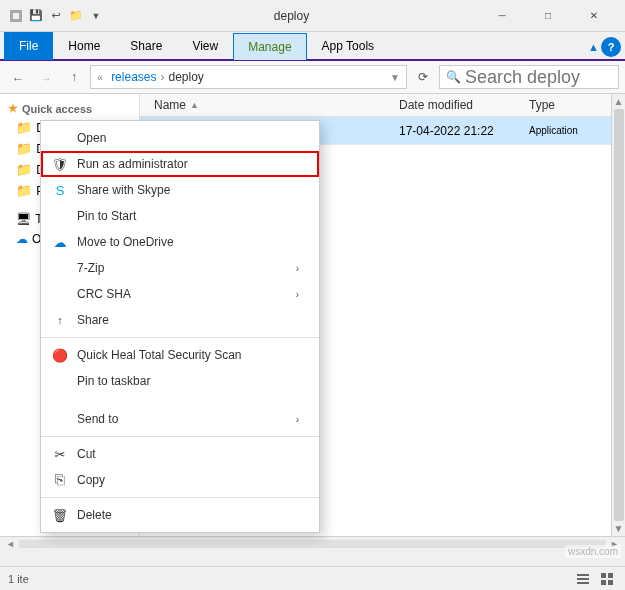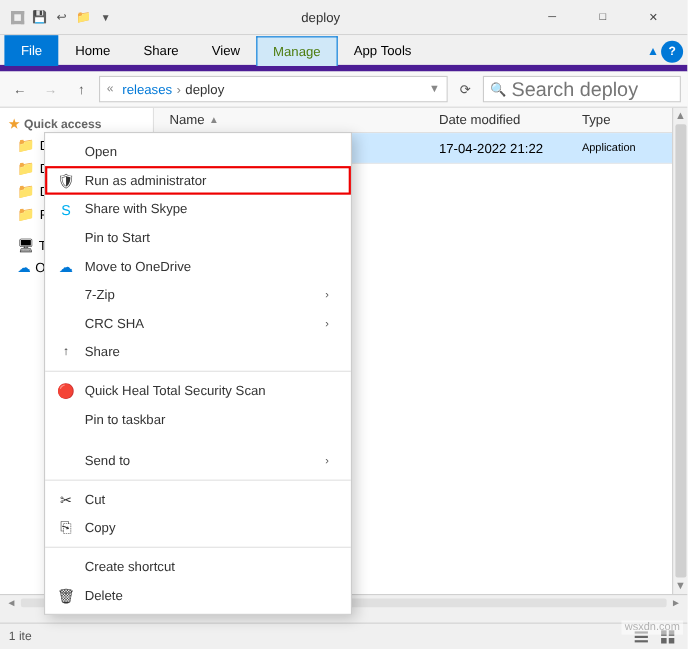--- a/index.html
+++ b/index.html
@@ -57,21 +57,21 @@
     }
 
     
     .ribbon {
       background: #f0f0f0;
     }
     .ribbon-tabs {
       display: flex;
       align-items: flex-end;
       padding: 0 4px;
-      border-bottom: 6px solid #4c1d95;
+      border-bottom: 2px solid #4c1d95;
     }
     .ribbon-tab {
       padding: 6px 14px;
       font-size: 12px;
       cursor: pointer;
       border: 1px solid transparent;
       margin-bottom: -1px;
       background: transparent;
     }
     .ribbon-tab.file {
@@ -332,21 +332,21 @@
     }
     .ctx-divider {
       height: 1px;
       background: #e0e0e0;
       margin: 4px 0;
     }
 
     
     .watermark {
       position: absolute;
-      bottom: 13px;
+      bottom: 32px;
       right: 4px;
       font-size: 10px;
       color: rgba(0,0,0,0.3);
       background: rgba(255,255,255,0.5);
       padding: 1px 3px;
     }
   </style>
 </head>
 <body>
 
@@ -547,24 +547,20 @@
     <span>Cut</span>
   </div>
 
   <div class="ctx-item">
     <span class="ctx-icon">⎘</span>
     <span>Copy</span>
   </div>
 
   <div class="ctx-divider"></div>
 
-  <div class="ctx-item">
-    <span class="ctx-icon"></span>
-    <span>Create shortcut</span>
-  </div>
 
   <div class="ctx-item">
     <span class="ctx-icon">🗑</span>
     <span>Delete</span>
   </div>
 
 </div>
 
 <div class="status-bar">
   <span>1 ite</span>

